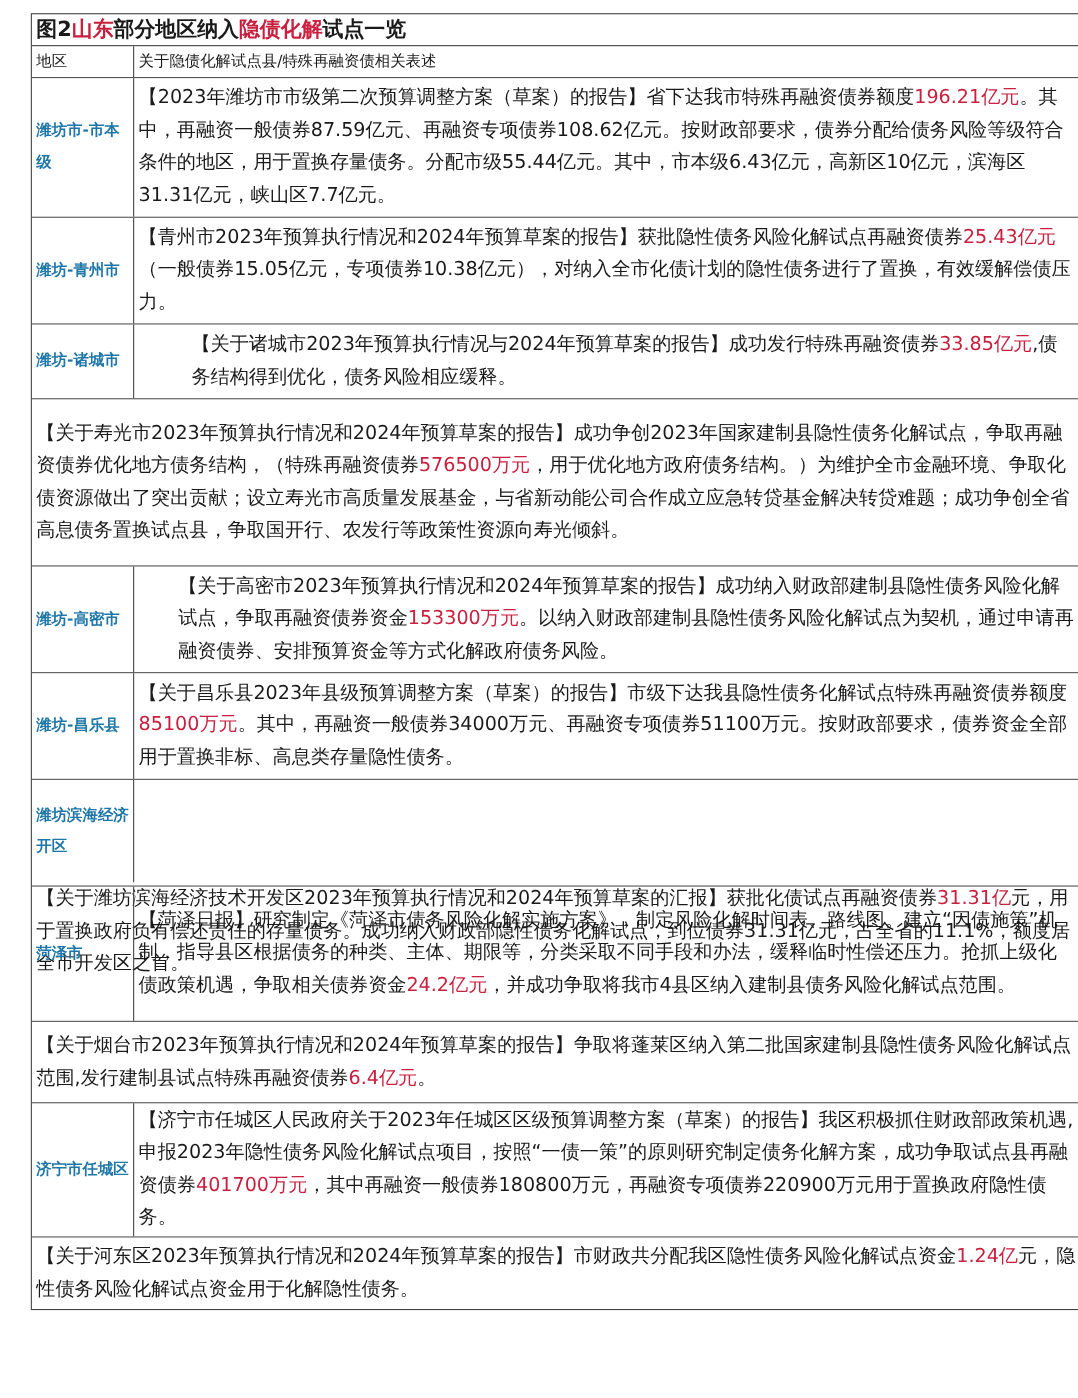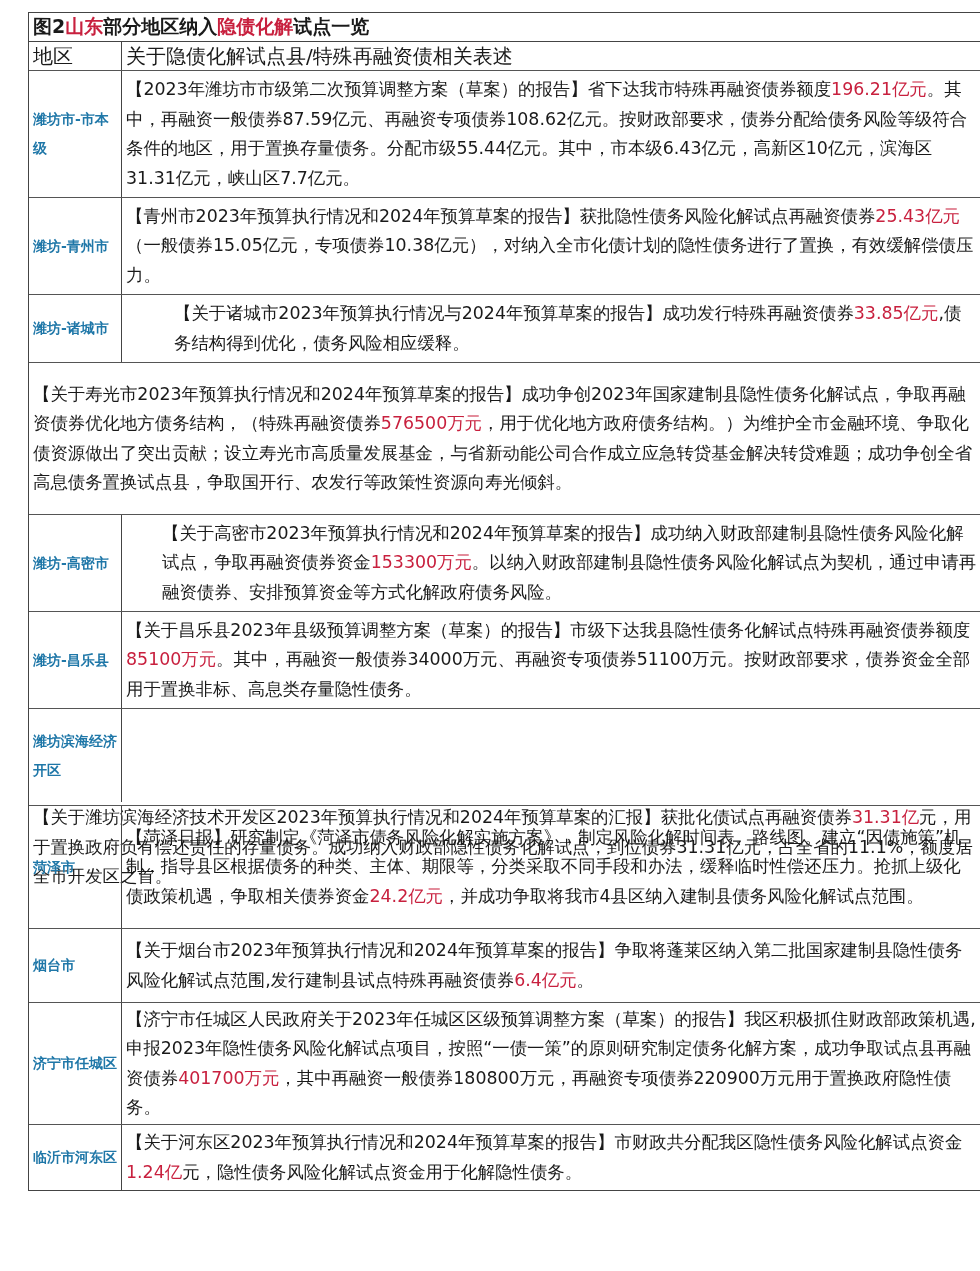--- a/index.html
+++ b/index.html
@@ -10,21 +10,21 @@
   .title-row { height: 28px; border-bottom: 1.5px solid #444; display: flex; align-items: center;
                padding-left: 4px; font-size: 19px; font-weight: bold; letter-spacing: 0px; white-space: nowrap; }
   .title-row .red { color: #c8203e; }
   .row { display: flex; border-bottom: 1.5px solid #555; box-sizing: border-box; }
   .row:last-child { border-bottom: none; }
   .c1 { width: 93px; flex: 0 0 93px; border-right: 1.5px solid #444; box-sizing: border-box;
         display: flex; align-items: center; padding-left: 4px; }
   .c2 { flex: 1; padding: 1px 4px 1px 4px; box-sizing: border-box; font-size: 17.4px; line-height: 29.5px;
         display: flex; align-items: center; }
   .c2 .txt { width: 100%; }
-  .hdr .c1, .hdr .c2 { font-size: 20px; font-weight: normal; }
+  .hdr .c1, .hdr .c2 { font-size: 14px; font-weight: normal; }
   .hdr { height: 29px; }
   .hdr .c2 { line-height: 27px; }
   .region { color: #1f77a8; font-weight: bold; font-size: 14px; line-height: 29px; }
   .hl { color: #c8203e; }
 </style>
 </head>
 <body>
 
 <div class="tbl">
   <div class="title-row">
@@ -94,37 +94,31 @@
       </div>
       <div class="row" style="height: 123px;">
         <div class="c1">
           <span class="region">菏泽市</span>
         </div>
         <div class="c2">
           <div class="txt"><span>【菏泽日报】研究制定《菏泽市债务风险化解实施方案》，制定风险化解时间表、路线图。建立“因债施策”机制，指导县区根据债务的种类、主体、期限等，分类采取不同手段和办法，缓释临时性偿还压力。抢抓上级化债政策机遇，争取相关债券资金</span><span class="hl">24.2亿元</span><span>，并成功争取将我市4县区纳入建制县债务风险化解试点范围。</span></div>
         </div>
       </div>
       <div class="row" style="height: 74px;">
-        <div class="c1">
-          <span class="region">烟台市</span>
-        </div>
         <div class="c2">
           <div class="txt"><span>【关于烟台市2023年预算执行情况和2024年预算草案的报告】争取将蓬莱区纳入第二批国家建制县隐性债务风险化解试点范围,发行建制县试点特殊再融资债券</span><span class="hl">6.4亿元</span><span>。</span></div>
         </div>
       </div>
       <div class="row" style="height: 122px;">
         <div class="c1">
           <span class="region">济宁市任城区</span>
         </div>
         <div class="c2">
           <div class="txt"><span>【济宁市任城区人民政府关于2023年任城区区级预算调整方案（草案）的报告】我区积极抓住财政部政策机遇,申报2023年隐性债务风险化解试点项目，按照“一债一策”的原则研究制定债务化解方案，成功争取试点县再融资债券</span><span class="hl">401700万元</span><span>，其中再融资一般债券180800万元，再融资专项债券220900万元用于置换政府隐性债务。</span></div>
         </div>
       </div>
       <div class="row" style="height: 65px;">
-        <div class="c1">
-          <span class="region">临沂市河东区</span>
-        </div>
         <div class="c2">
           <div class="txt"><span>【关于河东区2023年预算执行情况和2024年预算草案的报告】市财政共分配我区隐性债务风险化解试点资金</span><span class="hl">1.24亿</span><span>元，隐性债务风险化解试点资金用于化解隐性债务。</span></div>
         </div>
       </div>
     </div>
 </div>
 
 </body></html>

